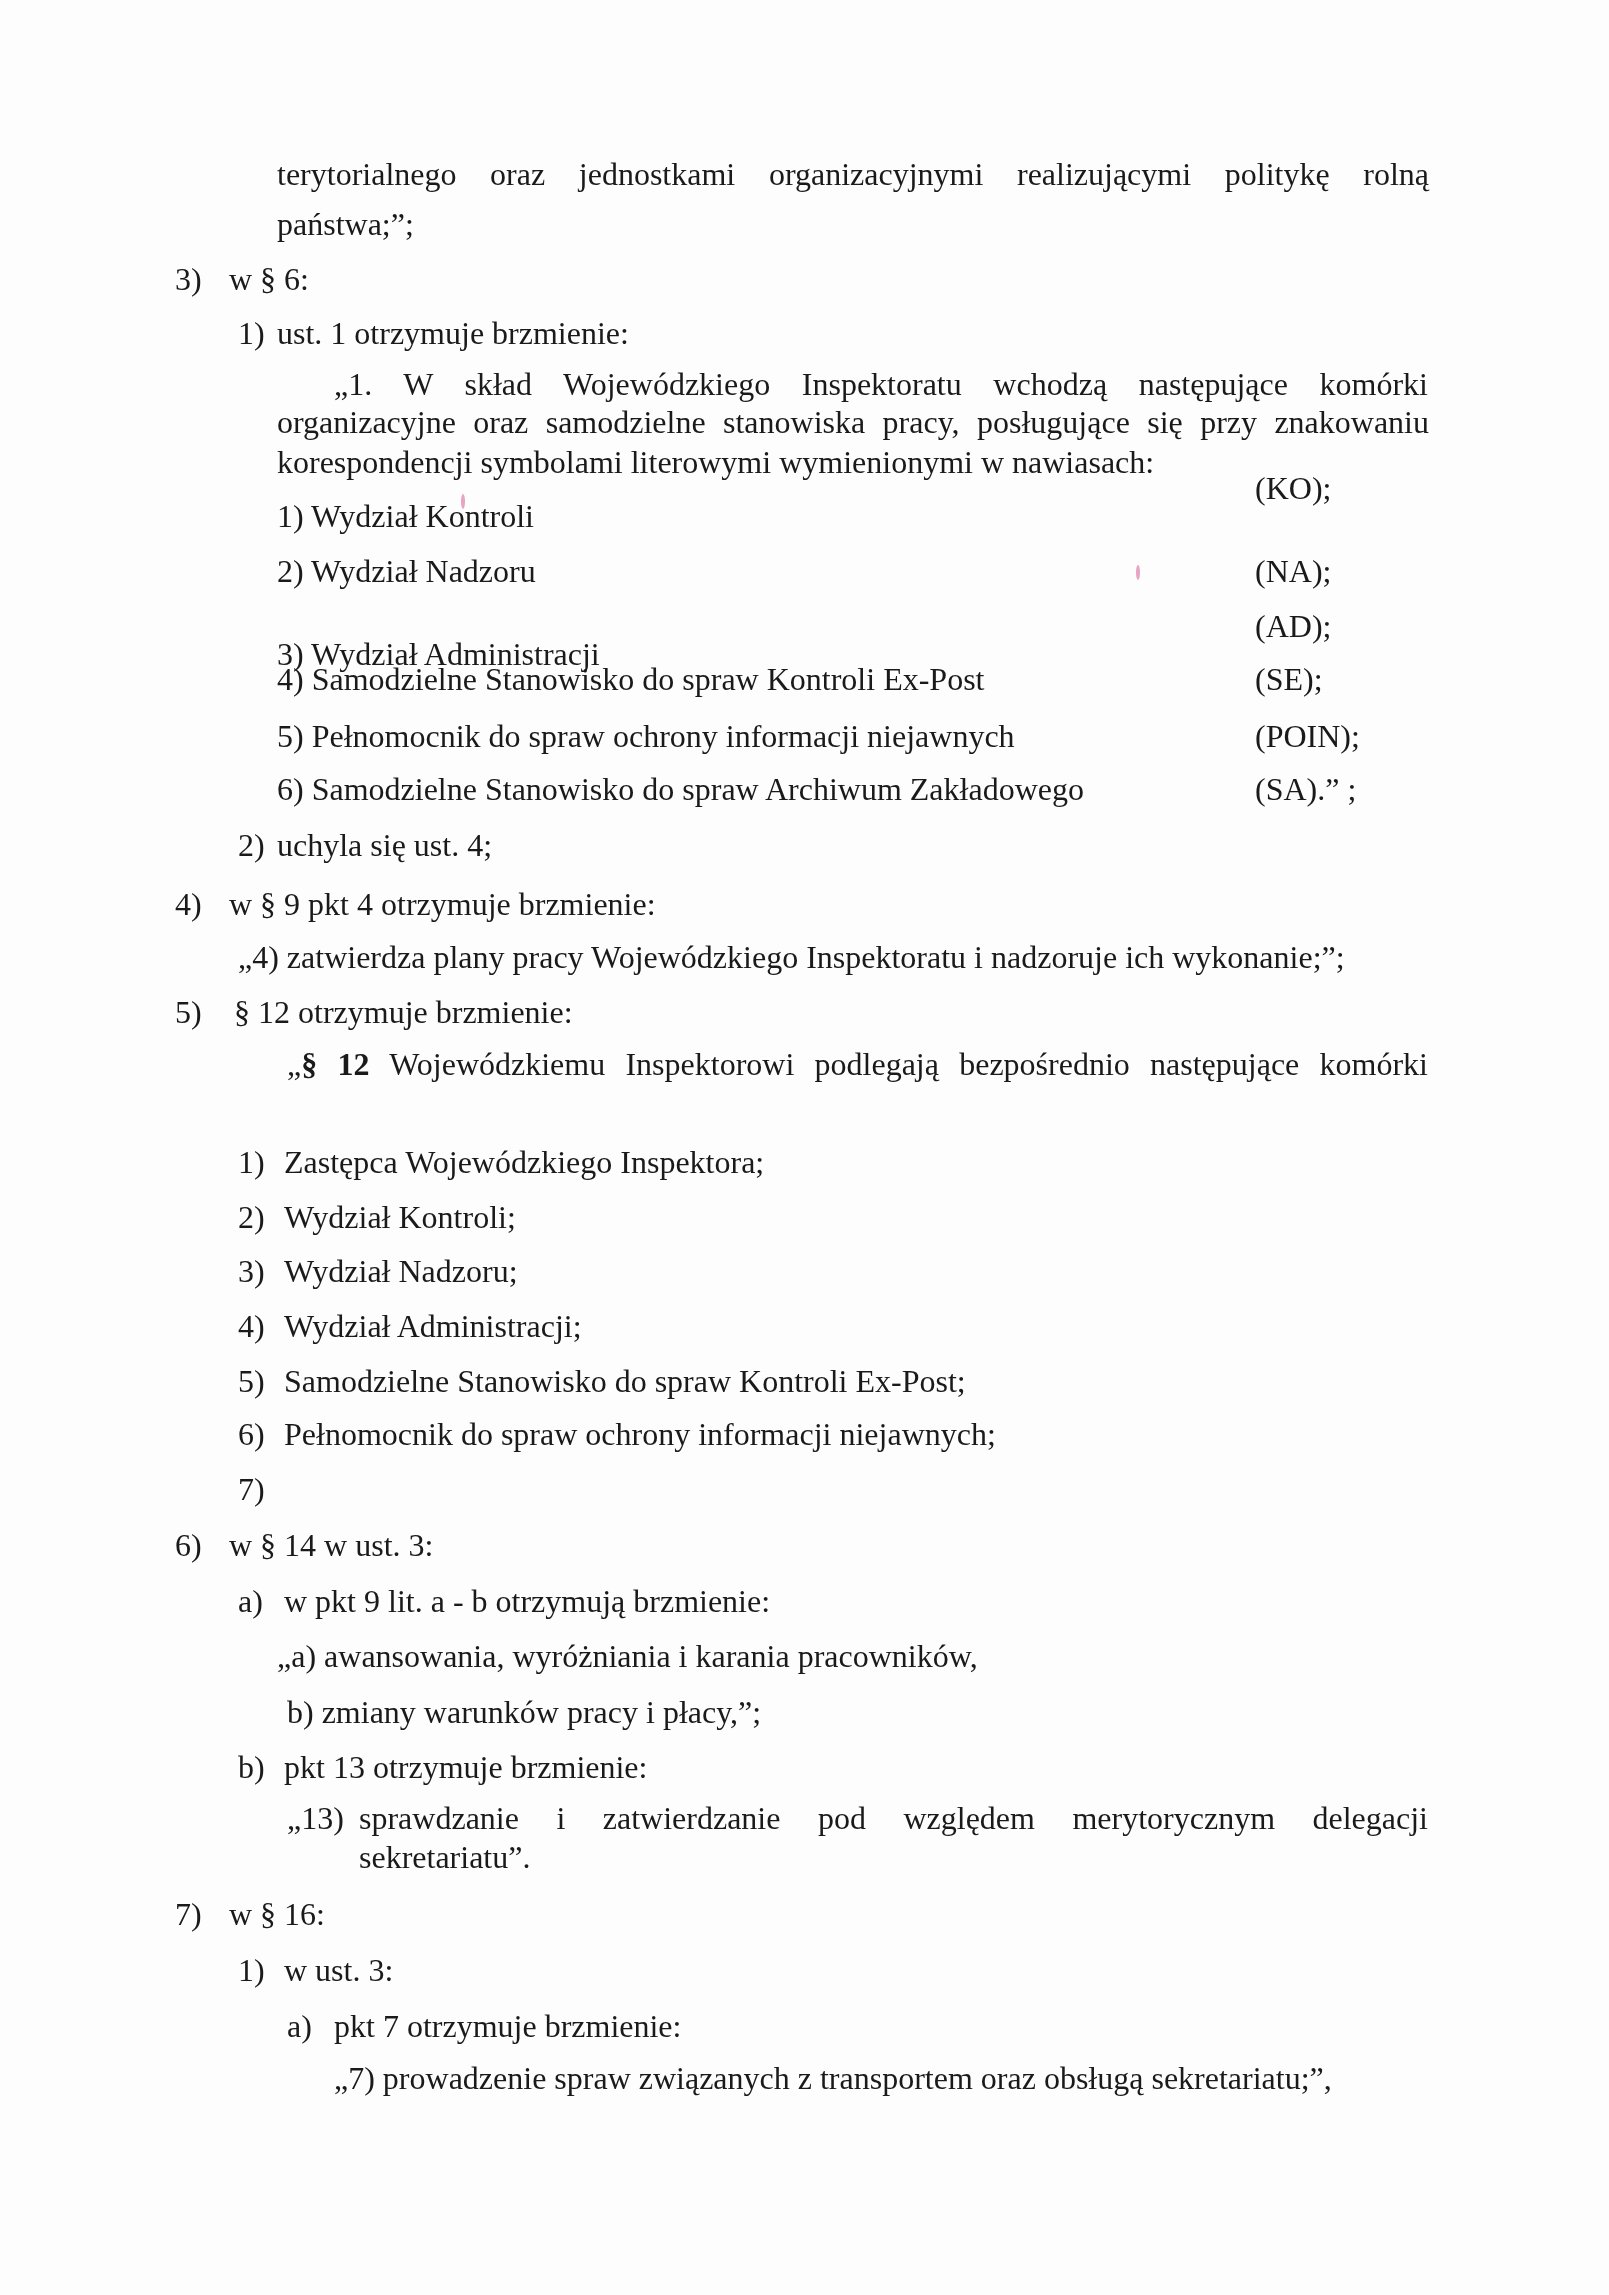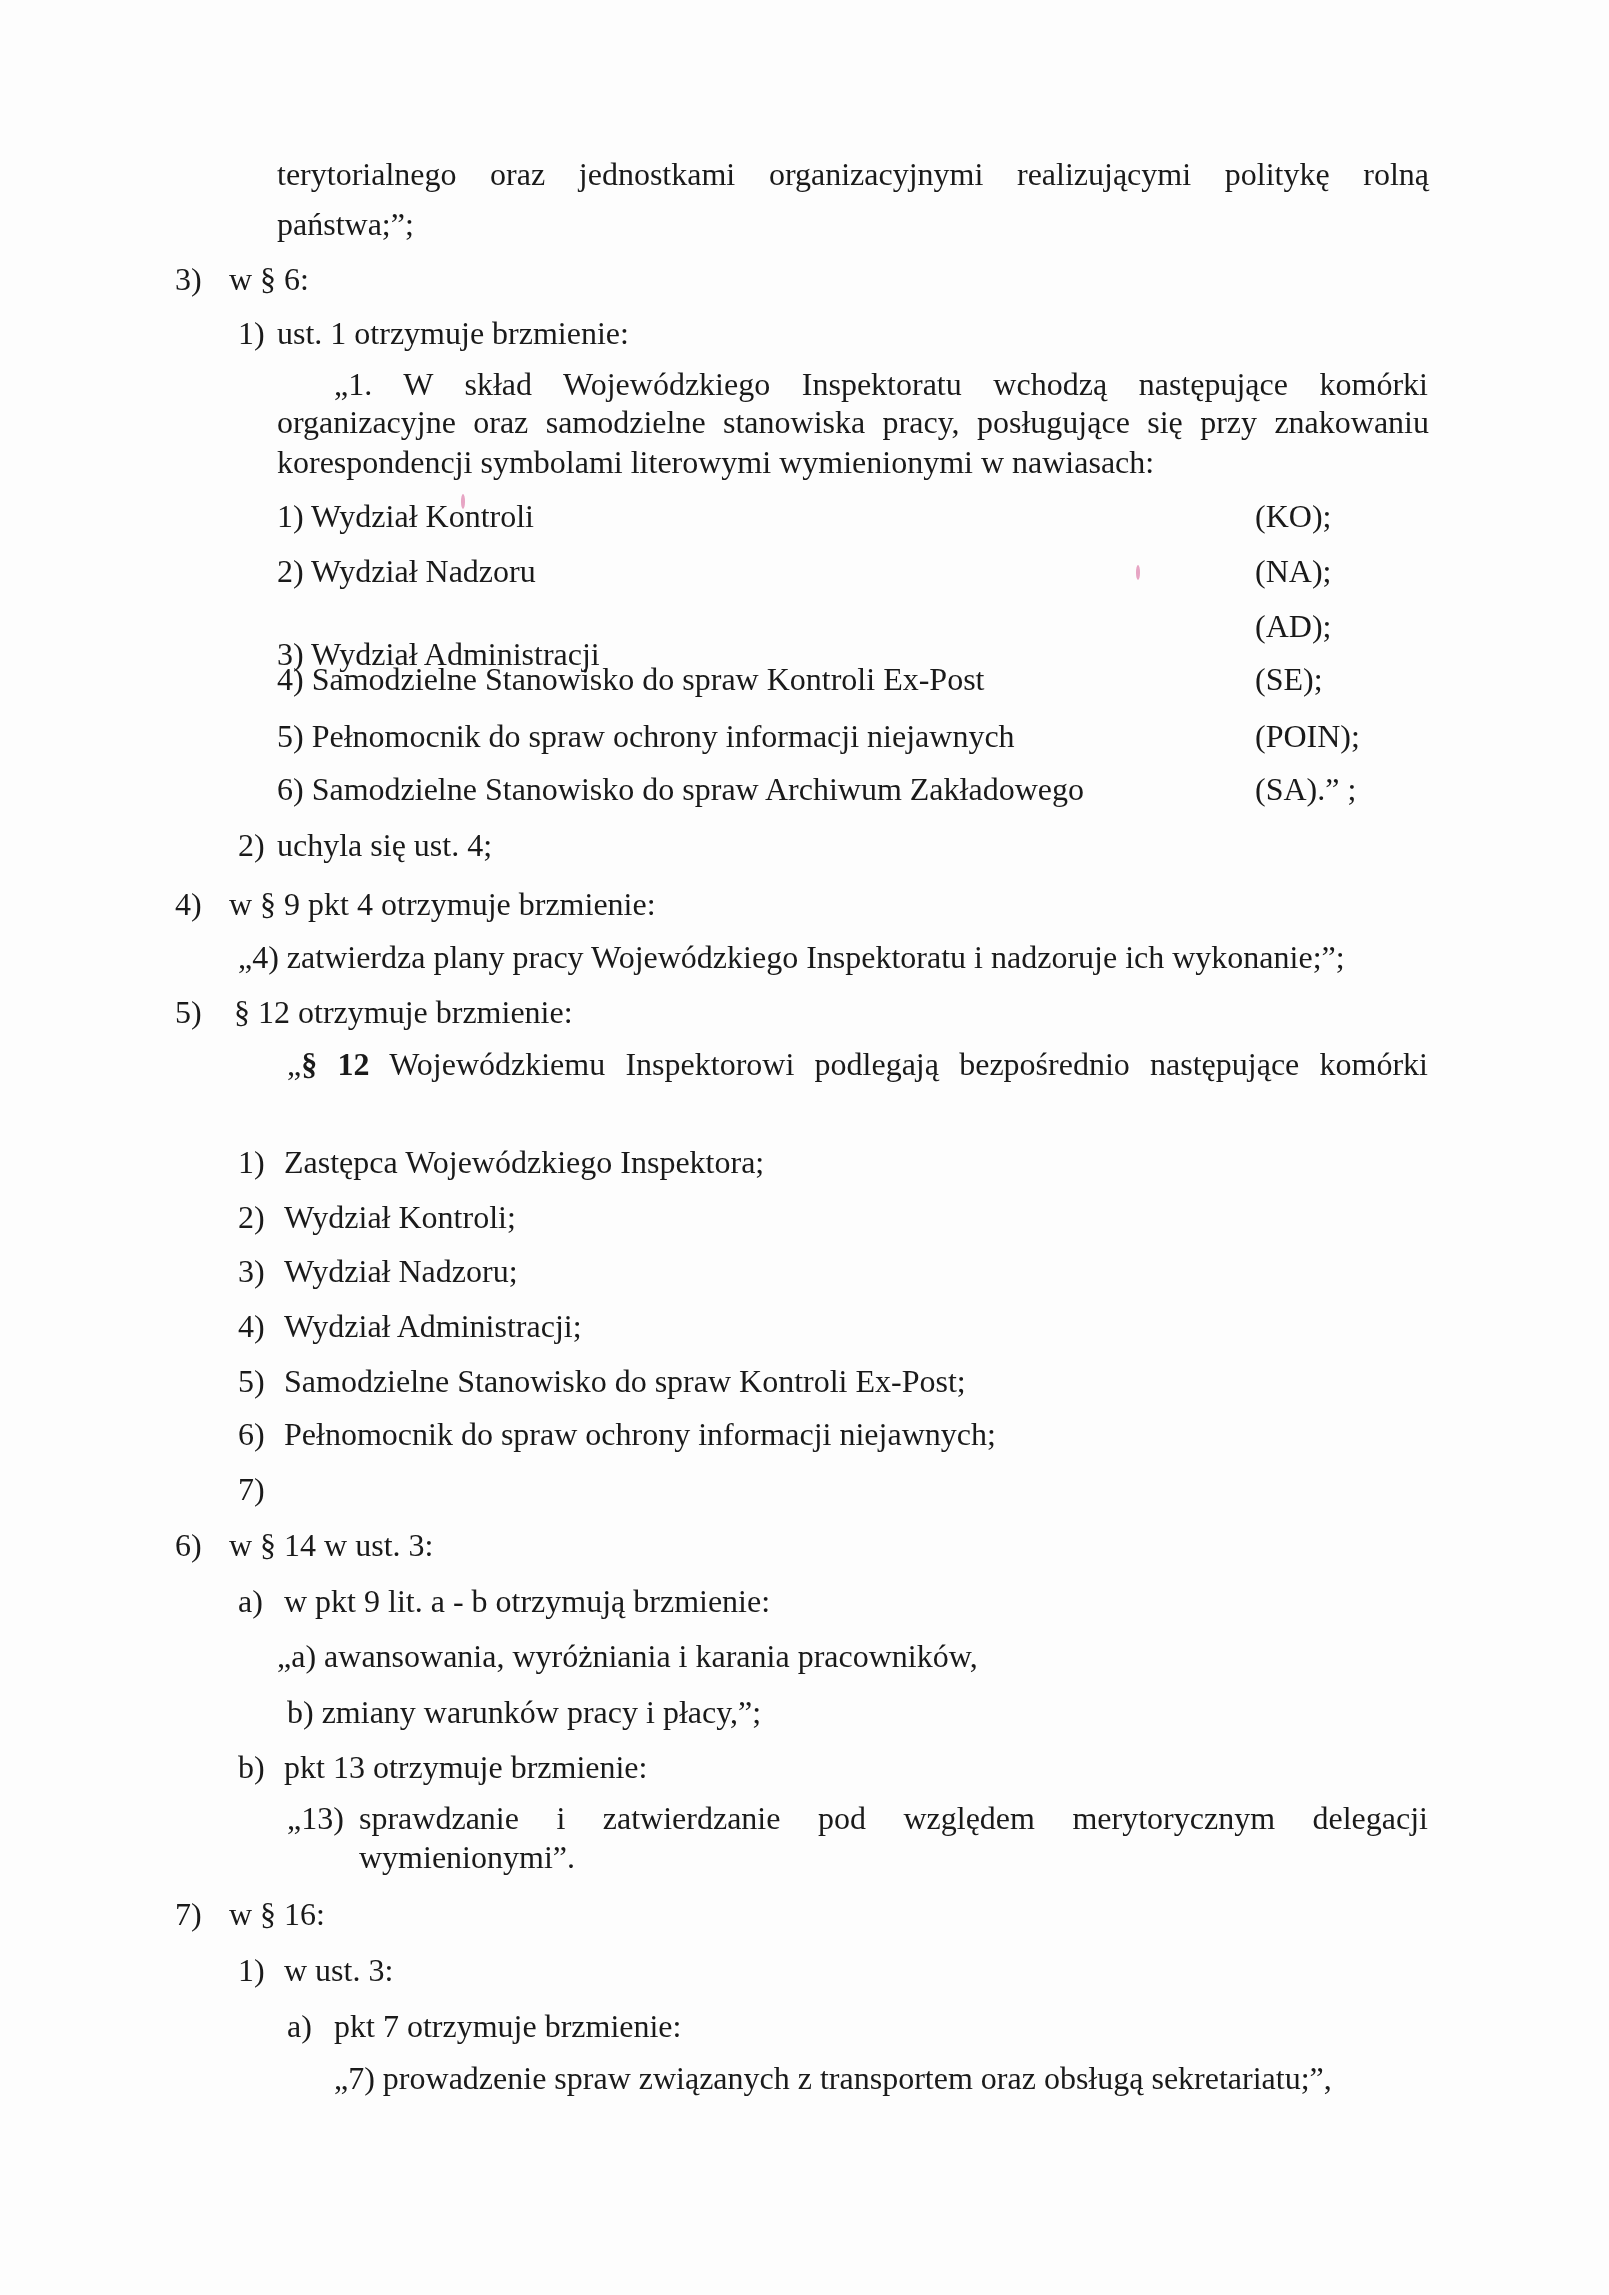--- a/index.html
+++ b/index.html
@@ -32,21 +32,21 @@
   <div class="ln" style="left:229px;top:261px;">w § 6:</div>
 
   <div class="ln" style="left:238px;top:315px;">1)</div>
   <div class="ln" style="left:277px;top:315px;">ust. 1 otrzymuje brzmienie:</div>
 
   <div class="ln just" style="left:334px;top:366px;width:1094px;">„1. W skład Wojewódzkiego Inspektoratu wchodzą następujące komórki</div>
   <div class="ln just" style="left:277px;top:404px;width:1152px;">organizacyjne oraz samodzielne stanowiska pracy, posługujące się przy znakowaniu</div>
   <div class="ln" style="left:277px;top:444px;">korespondencji symbolami literowymi wymienionymi w nawiasach:</div>
 
   <div class="ln" style="left:277px;top:498px;">1) Wydział Kontroli</div>
-  <div class="ln" style="left:1255px;top:498px;">(KO);</div>
+  <div class="ln" style="left:1255px;top:470px;">(KO);</div>
   <div class="ln" style="left:277px;top:553px;">2) Wydział Nadzoru</div>
   <div class="ln" style="left:1255px;top:553px;">(NA);</div>
   <div class="ln" style="left:277px;top:608px;margin-top:28px;">3) Wydział Administracji</div>
   <div class="ln" style="left:1255px;top:608px;">(AD);</div>
   <div class="ln" style="left:277px;top:661px;">4) Samodzielne Stanowisko do spraw Kontroli Ex-Post</div>
   <div class="ln" style="left:1255px;top:661px;">(SE);</div>
   <div class="ln" style="left:277px;top:718px;">5) Pełnomocnik do spraw ochrony informacji niejawnych</div>
   <div class="ln" style="left:1255px;top:718px;">(POIN);</div>
   <div class="ln" style="left:277px;top:771px;">6) Samodzielne Stanowisko do spraw Archiwum Zakładowego</div>
   <div class="ln" style="left:1255px;top:771px;">(SA).” ;</div>
@@ -84,21 +84,21 @@
 
   <div class="ln" style="left:238px;top:1583px;">a)</div>
   <div class="ln" style="left:284px;top:1583px;">w pkt 9 lit. a - b otrzymują brzmienie:</div>
   <div class="ln" style="left:277px;top:1638px;">„a) awansowania, wyróżniania i karania pracowników,</div>
   <div class="ln" style="left:287px;top:1694px;">b) zmiany warunków pracy i płacy,”;</div>
 
   <div class="ln" style="left:238px;top:1749px;">b)</div>
   <div class="ln" style="left:284px;top:1749px;">pkt 13 otrzymuje brzmienie:</div>
   <div class="ln" style="left:287px;top:1800px;">„13)</div>
   <div class="ln just" style="left:359px;top:1800px;width:1069px;">sprawdzanie i zatwierdzanie pod względem merytorycznym delegacji</div>
-  <div class="ln" style="left:359px;top:1839px;">wymienionymi”.</div>
+  <div class="ln" style="left:359px;top:1839px;">sekretariatu”.</div>
 
   <div class="ln" style="left:175px;top:1896px;">7)</div>
   <div class="ln" style="left:229px;top:1896px;">w § 16:</div>
 
   <div class="ln" style="left:238px;top:1952px;">1)</div>
   <div class="ln" style="left:284px;top:1952px;">w ust. 3:</div>
 
   <div class="ln" style="left:287px;top:2008px;">a)</div>
   <div class="ln" style="left:334px;top:2008px;">pkt 7 otrzymuje brzmienie:</div>
   <div class="ln" style="left:334px;top:2060px;">„7) prowadzenie spraw związanych z transportem oraz obsługą sekretariatu;”,</div>

